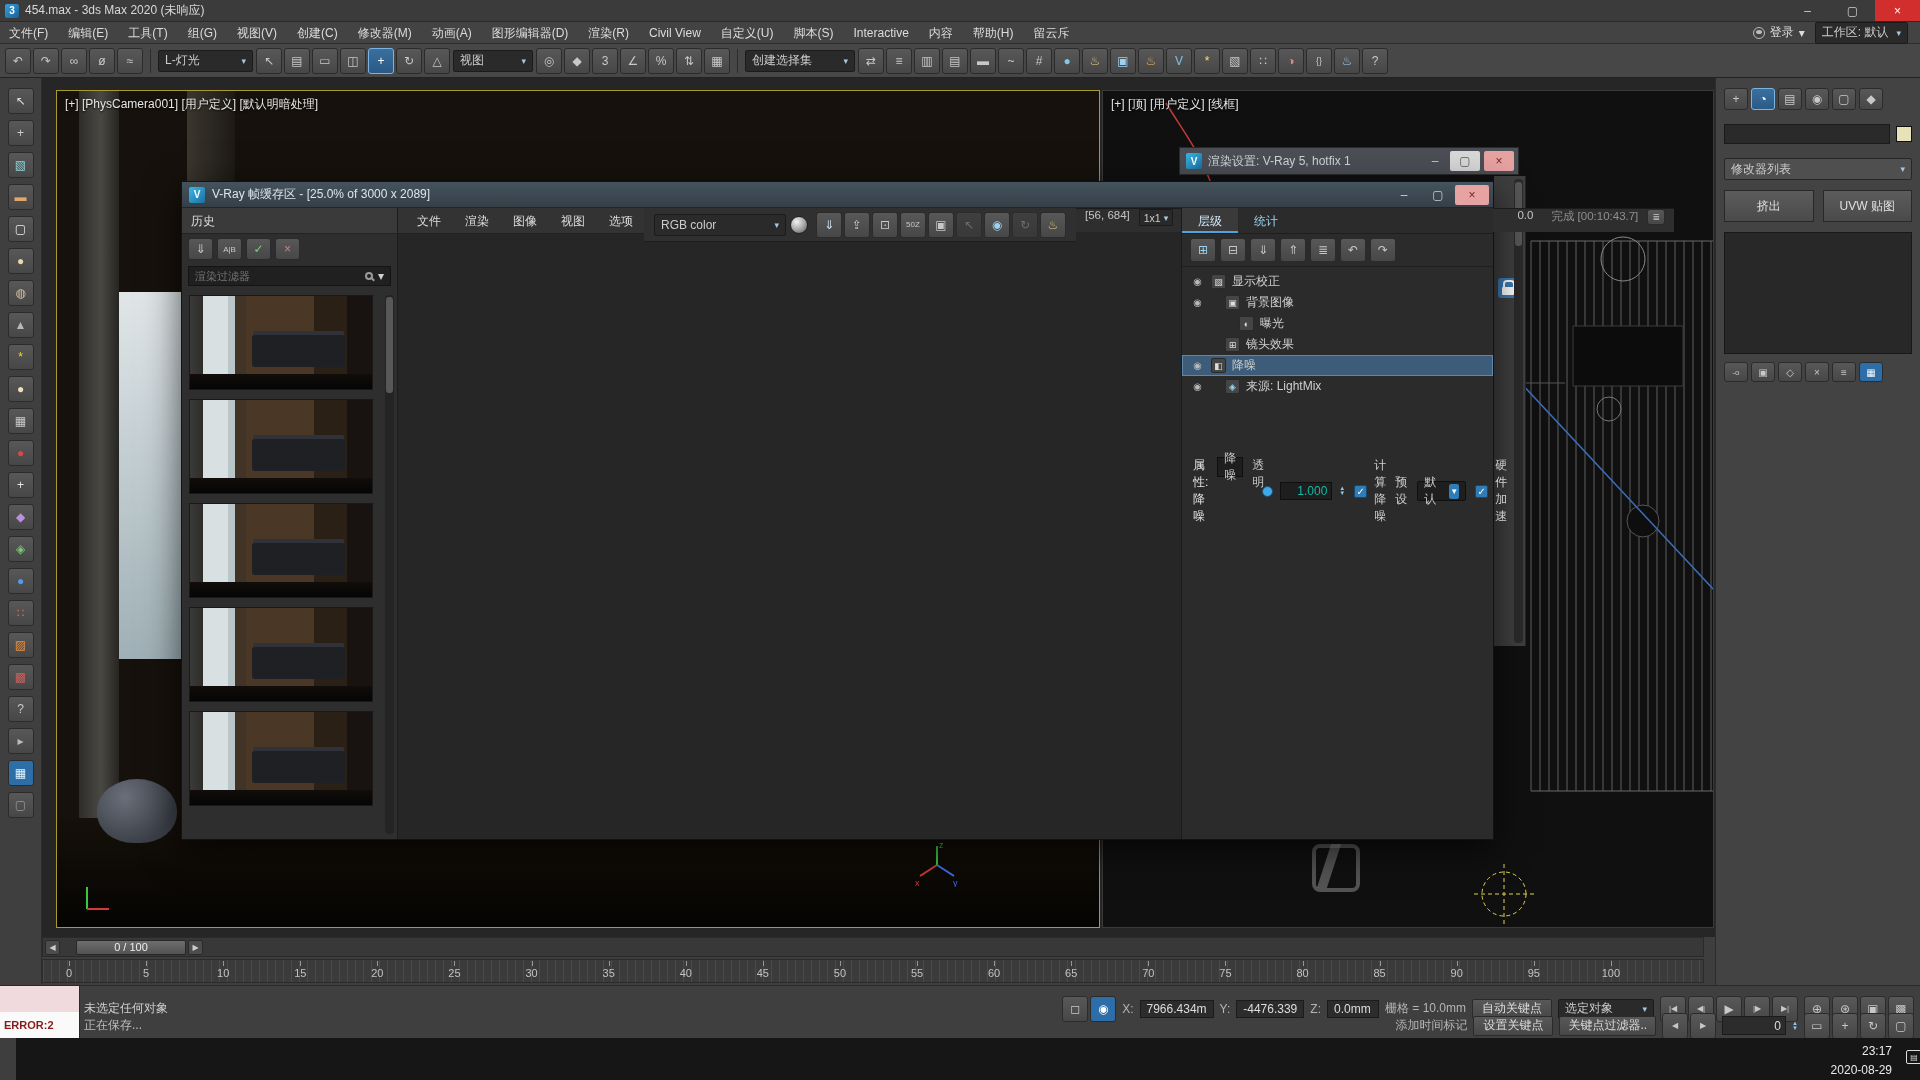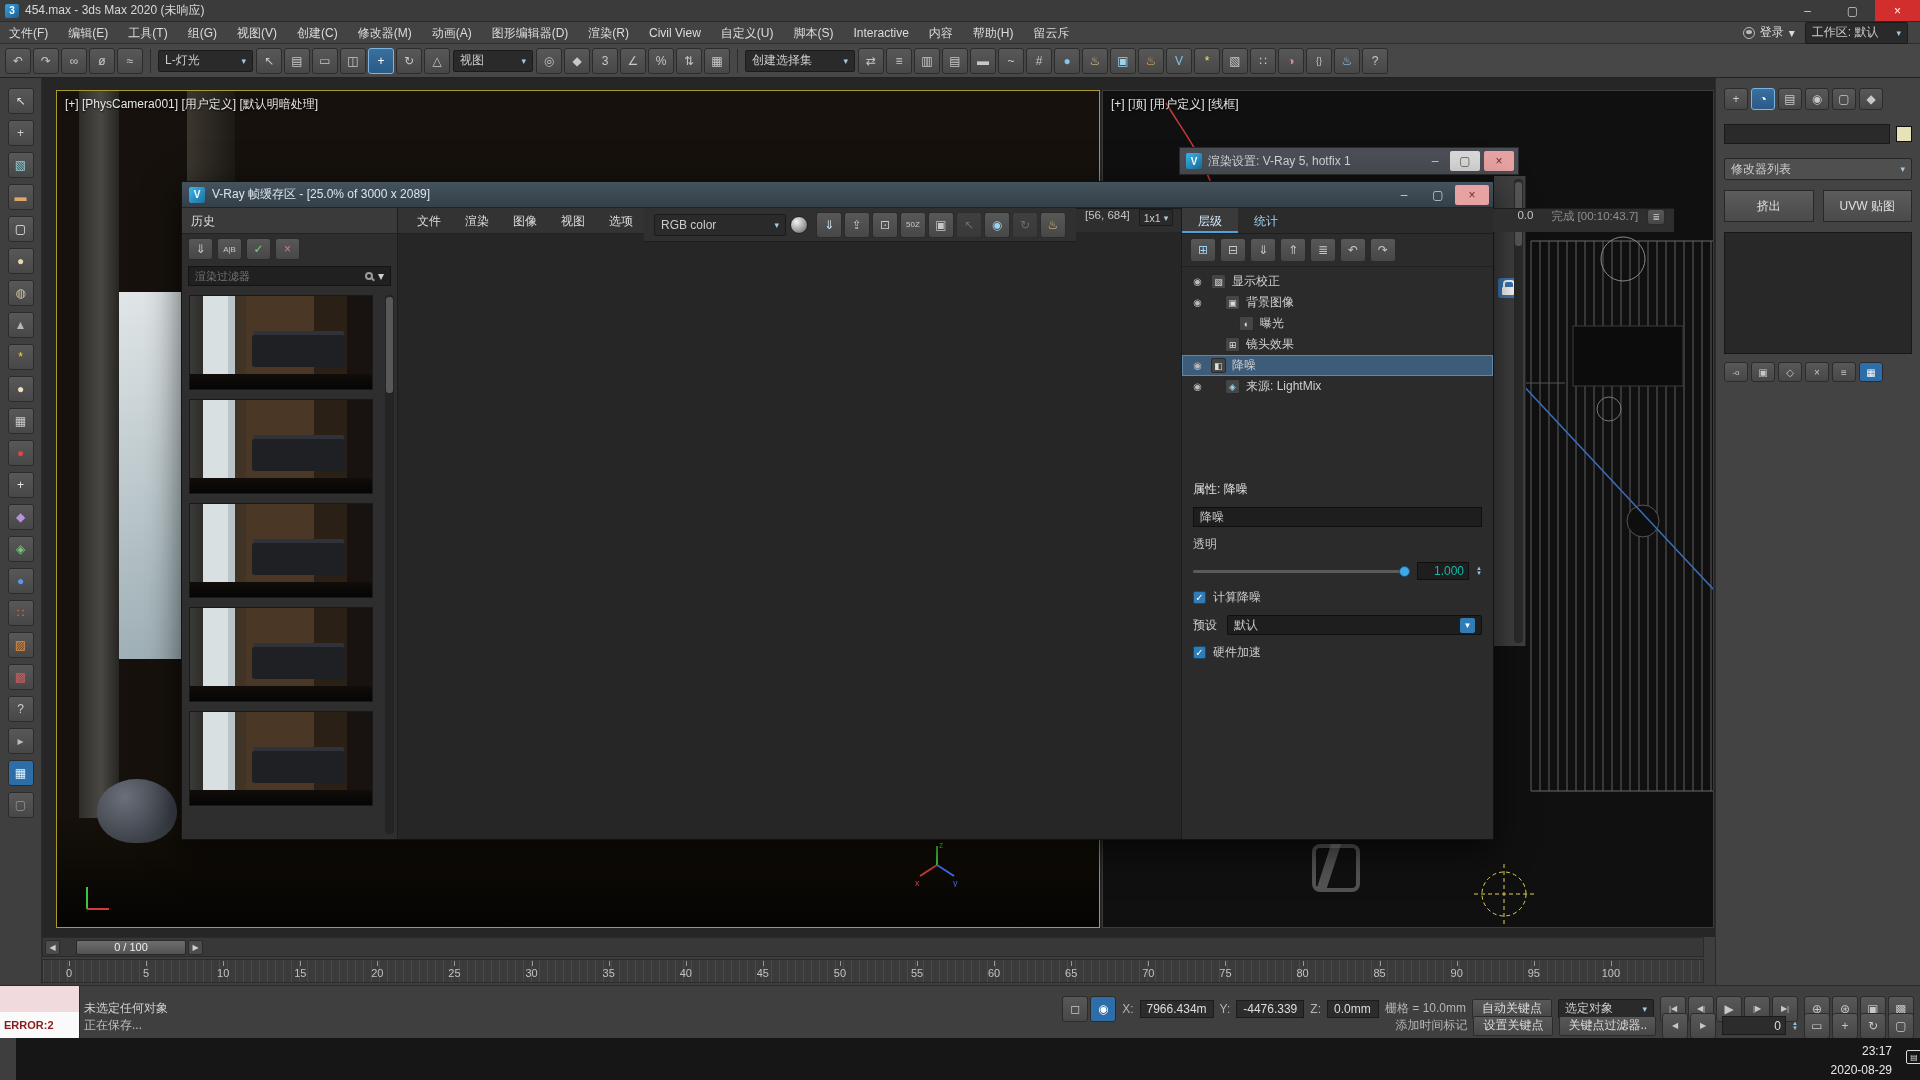--- a/index.html
+++ b/index.html
@@ -21,21 +21,21 @@
 .login{display:flex;align-items:center;gap:5px;color:#dcdcdc}
 .person-ico{width:12px;height:12px;border:1px solid #bbb;border-radius:50%;position:relative}
 .person-ico::after{content:"";position:absolute;left:2px;top:2px;width:6px;height:4px;background:#bbb;border-radius:50%}
 
 .ico{display:inline-flex;align-items:center;justify-content:center;width:26px;height:26px;background:linear-gradient(#585858,#474747);border:1px solid #2b2b2b;border-radius:3px;color:#c8c8c8;font-size:12px;flex:none;overflow:hidden}
 .ico.tiny{width:18px;height:16px;font-size:9px}
 .ico.active{background:linear-gradient(#3a6f9e,#2a5a86);border-color:#7ab4e2;color:#fff}
 .ico.dim{opacity:.4}
 .irow{display:inline-flex;gap:2px;align-items:center}
 .sp{width:1px;height:24px;background:#2c2c2c;margin:0 4px;flex:none}
-.dd{display:inline-flex;align-items:center;background:#2a2a2a;border:1px solid #1b1b1b;color:#ccc;height:22px;padding:0 6px;border-radius:2px;gap:18px;flex:none}
+.dd{display:inline-flex;align-items:center;background:#2a2a2a;border:1px solid #1b1b1b;color:#ccc;height:22px;padding:0 6px;border-radius:2px;gap:8px;flex:none}
 .dd .caret{margin-left:auto;font-size:9px;color:#a8c8dd}
 .w80{width:80px}.w95{width:95px}.w110{width:110px}
 
 #maintoolbar{position:absolute;left:0;top:44px;width:1920px;height:34px;background:#474747;border-bottom:1px solid #222;display:flex;align-items:center;gap:3px;padding:0 5px;overflow:hidden;z-index:40}
 
 #lefttoolbar{position:absolute;left:0;top:78px;width:42px;height:906px;background:#3f3f3f;border-right:1px solid #2d2d2d;display:flex;flex-direction:column;align-items:center;gap:6px;padding-top:10px;z-index:6;overflow:hidden}
 
 #vpbg{position:absolute;left:42px;top:78px;width:1678px;height:859px;background:#262626;z-index:1}
 .viewport{position:absolute;overflow:hidden}
 #vp-cam{left:56px;top:90px;width:1044px;height:838px;border:1px solid #a89a2d;background:#16110c;z-index:2}
@@ -107,21 +107,21 @@
 .lay-tabs .tab.active{background:#3a3a3a;color:#d4edff;box-shadow:inset 0 -2px 0 #4da3dd}
 .lay-icons{display:flex;gap:4px;padding:4px 8px;border-bottom:1px solid #202020;flex:none}
 .lay-icons .ico{width:26px;height:24px}
 .lay-tree{padding:4px 0;flex:none}
 .trow{display:flex;align-items:center;gap:6px;height:21px;padding:0 8px;color:#cfcfcf}
 .trow.sel{background:#3d5c79;box-shadow:inset 0 0 0 1px #5d87ab}
 .eye{width:15px;color:#b9b9b9;font-size:10px;text-align:center;flex:none}
 .eye.off{visibility:hidden}
 .ticon{width:15px;height:15px;display:inline-flex;align-items:center;justify-content:center;background:#454545;border:1px solid #292929;font-size:9px;border-radius:2px;color:#ddd;flex:none}
 .ind1{margin-left:14px}.ind2{margin-left:28px}
-.lay-props{margin-top:80px;padding:0 11px;display:flex;flex-direction:column;gap:9px}
+.lay-props{margin-top:56px;padding:0 11px;display:flex;flex-direction:row;gap:9px}
 .prop-title{color:#e4e4e4}
 .prop-input{height:20px;background:#1e1e1e;border:1px solid #0f0f0f;display:flex;align-items:center;padding:0 6px;color:#cfcfcf}
 .prop-label{color:#c4c4c4}
 .prop-slider{display:flex;align-items:center;gap:7px}
 .track{flex:1;height:3px;background:#5a5a5a;position:relative;border-radius:2px}
 .knob{position:absolute;right:0;top:-4px;width:11px;height:11px;border-radius:50%;background:#3fa9e8;border:1px solid #17527a}
 .valbox{width:52px;height:18px;background:#1e1e1e;border:1px solid #0f0f0f;display:flex;align-items:center;justify-content:flex-end;padding:0 4px;color:#14b8a6}
 .spincol{display:flex;flex-direction:column;color:#8fc7ea;font-size:6px;line-height:5px}
 .chk{display:flex;align-items:center;gap:7px;color:#cfcfcf}
 .chk .box{width:13px;height:13px;background:#2f7cb6;border:1px solid #154a70;color:#fff;font-size:10px;display:inline-flex;align-items:center;justify-content:center;border-radius:2px;flex:none}

